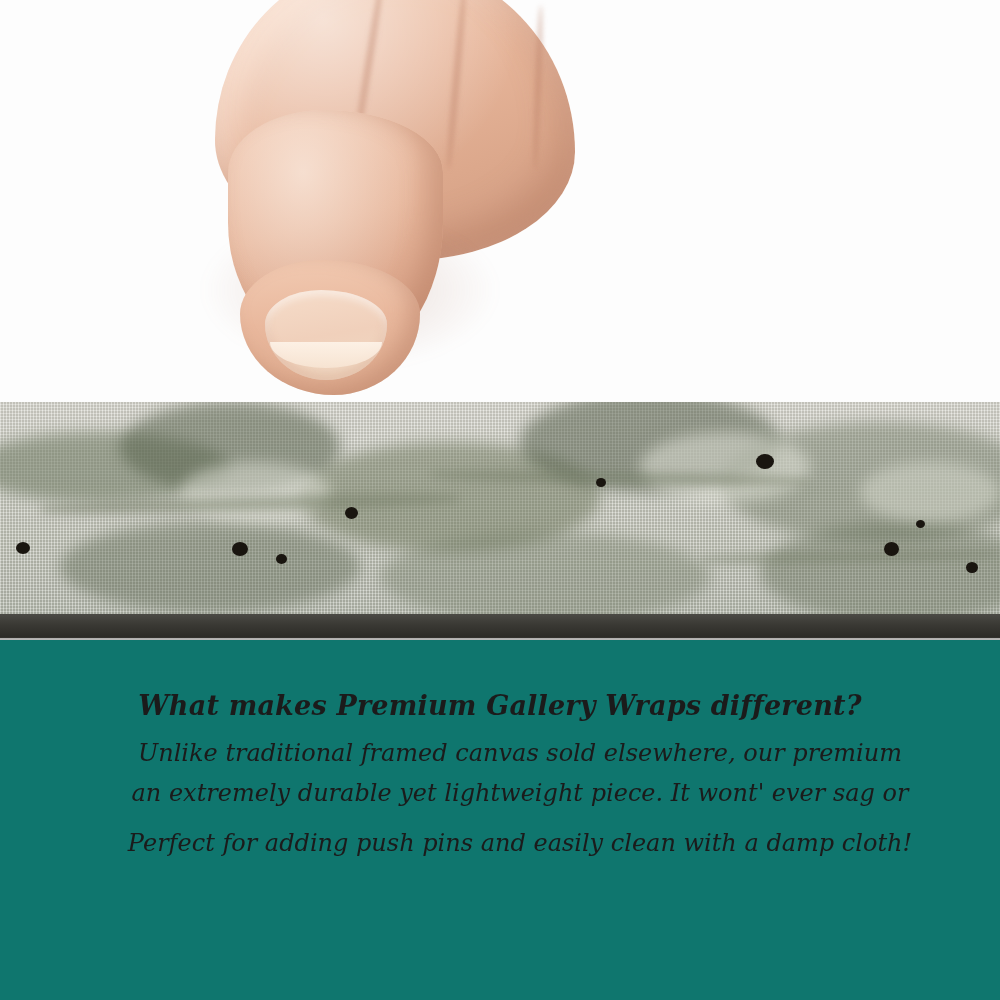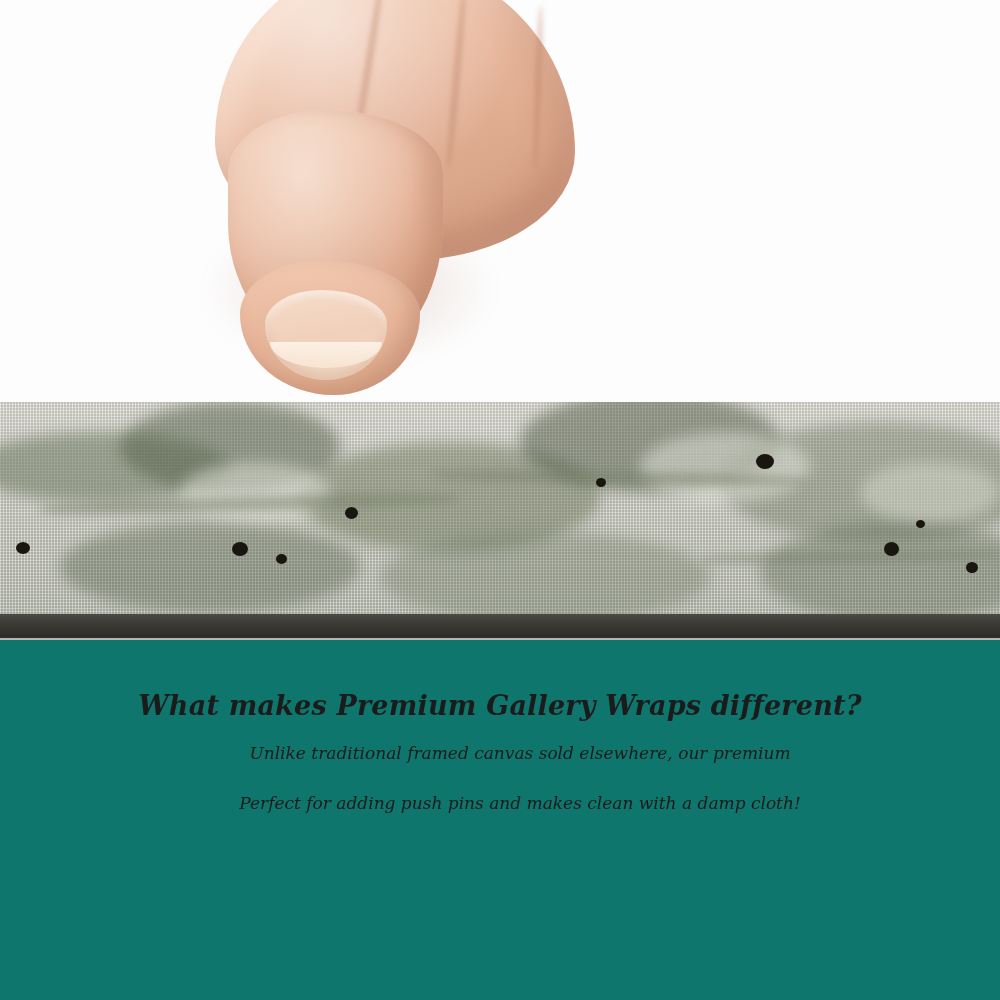--- a/index.html
+++ b/index.html
@@ -188,21 +188,21 @@
     font-family: "DejaVu Serif", serif;
     font-style: italic;
   }
   .caption-heading {
     font-size: 27px;
     font-weight: 700;
     letter-spacing: 0.2px;
     margin-bottom: 12px;
   }
   .caption-line {
-    font-size: 17px;
+    font-size: 24px;
     line-height: 40px;
     font-weight: 400;
     padding: 0 70px;
     margin-left: 40px;
   }
   .caption-line.last {
     margin-top: 10px;
   }
 </style>
 </head>
@@ -255,16 +255,17 @@
       <div class="spot" style="left:916px; top:118px; width:9px; height:8px;"></div>
     </div>
 
     <div class="canvas-edge-dark"></div>
     <div class="canvas-edge-shadow"></div>
   </div>
 
   <div class="caption">
     <div class="caption-heading">What makes Premium Gallery Wraps different?</div>
     <div class="caption-line">Unlike traditional framed canvas sold elsewhere, our premium</div>
-    <div class="caption-line last">Perfect for adding push pins and makes clean with a damp cloth!</div>
+    <div class="caption-line">an extremely durable yet lightweight piece. It wont' ever sag or</div>
+    <div class="caption-line last">Perfect for adding push pins and easily clean with a damp cloth!</div>
   </div>
 
 </div>
 
 </body></html>

